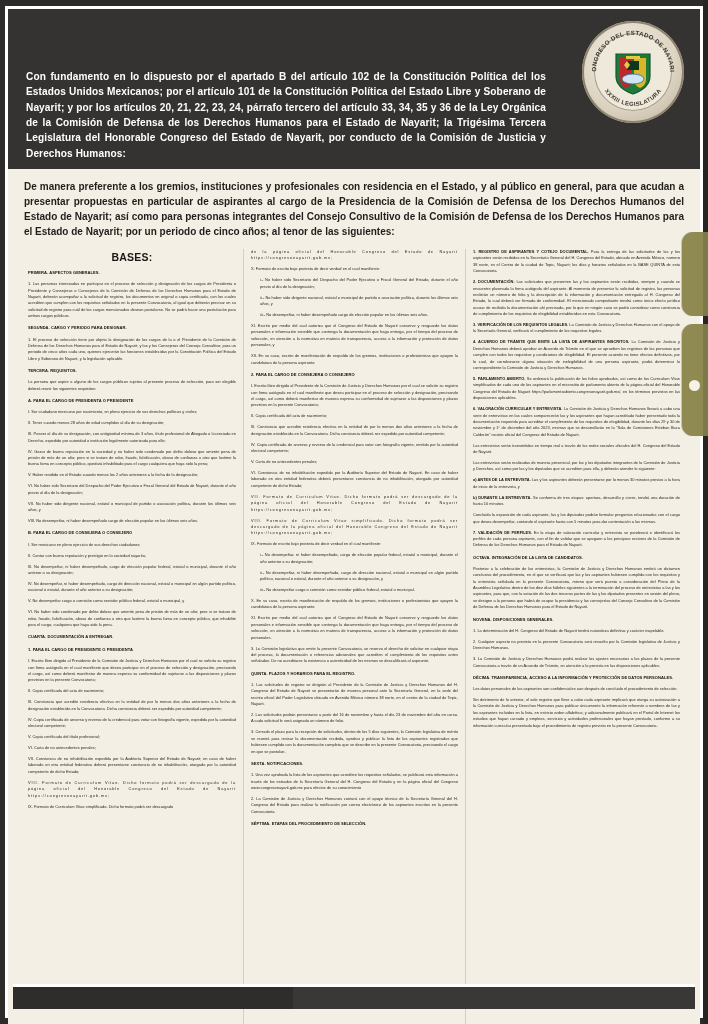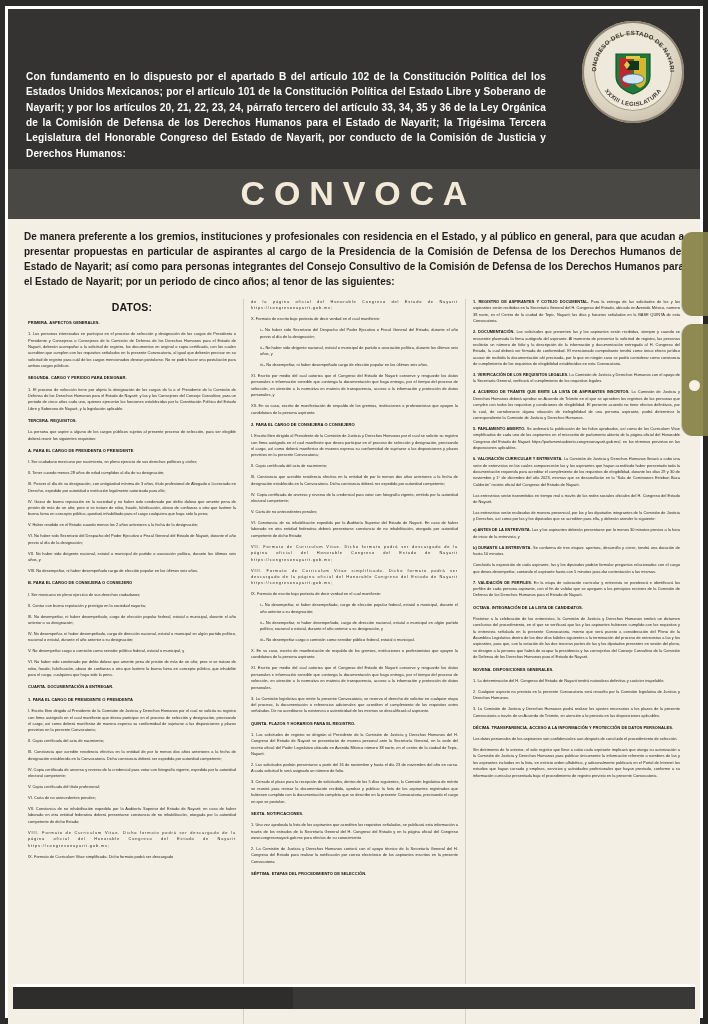--- a/index.html
+++ b/index.html
@@ -96,31 +96,28 @@
             <path d="M 1,-12 L 13,-12 L 13,10 Q 13,15 7,18 Q 1,15 1,10 Z" fill="#d9b627"></path>
             <ellipse cx="0" cy="9" rx="11" ry="5" fill="#cfe6f2" stroke="#2a6fa0" stroke-width="0.8"></ellipse>
             <path d="M -6,-9 h 12 v 9 h -12 Z" fill="#12351d"></path>
             <path d="M -7,-14 h 14 v 3 h -14 Z" fill="#e3c94a"></path>
             <path d="M -9,-5 l 3,-4 l 3,4 l -3,4 Z" fill="#e3c94a"></path>
           </g>
         </svg>
       </div>
     </div>
 
-    <div class="convoca-band">
-      <div class="convoca">CONVOCA</div>
-    </div>
 
     <div class="intro">
       <p>De manera preferente a los gremios, instituciones y profesionales con residencia en el Estado, y al público en general, para que acudan a presentar propuestas en particular de aspirantes al cargo de la Presidencia de la Comisión de Defensa de los Derechos Humanos del Estado de Nayarit; así como para personas integrantes del Consejo Consultivo de la Comisión de Defensa de los Derechos Humanos para el Estado de Nayarit; por un periodo de cinco años; al tenor de las siguientes:</p>
     </div>
 
     <div class="cols">
       <div class="col">
-        <div class="bases-title">DATOS:</div>
+        <div class="bases-title">BASES:</div>
         <div id="c1">
             <div class="blk h">PRIMERA. ASPECTOS GENERALES.</div>
             <div class="blk">1. Las personas interesadas en participar en el proceso de selección y designación de los cargos de Presidenta o Presidente y Consejeras o Consejeros de la Comisión de Defensa de los Derechos Humanos para el Estado de Nayarit, deberán acompañar a la solicitud de registro, los documentos en original o copia certificada, con los cuales acrediten que cumplen con los requisitos señalados en la presente Convocatoria, al igual que deberán precisar en su solicitud de registro para cuál de los cargos mencionados desean postularse. No se podrá hacer una postulación para ambos cargos públicos.</div>
             <div class="blk h">SEGUNDA. CARGO Y PERIODO PARA DESIGNAR.</div>
             <div class="blk">1. El proceso de selección tiene por objeto la designación de los cargos de la o el Presidente de la Comisión de Defensa de los Derechos Humanos para el Estado de Nayarit; y las y los Consejeros del Consejo Consultivo; para un periodo de cinco años cada uno, quienes ejercerán las funciones establecidas por la Constitución Política del Estado Libre y Soberano de Nayarit, y la legislación aplicable.</div>
             <div class="blk h">TERCERA. REQUISITOS.</div>
             <div class="blk">La persona que aspire a alguno de los cargos públicos sujetos al presente proceso de selección, para ser elegible deberá reunir los siguientes requisitos:</div>
             <div class="blk h">A.  PARA EL CARGO DE PRESIDENTA O PRESIDENTE</div>
             <div class="blk">I.  Ser ciudadano mexicano por nacimiento, en pleno ejercicio de sus derechos políticos y civiles;</div>
             <div class="blk">II.  Tener cuando menos 28 años de edad cumplidos al día de su designación;</div>

